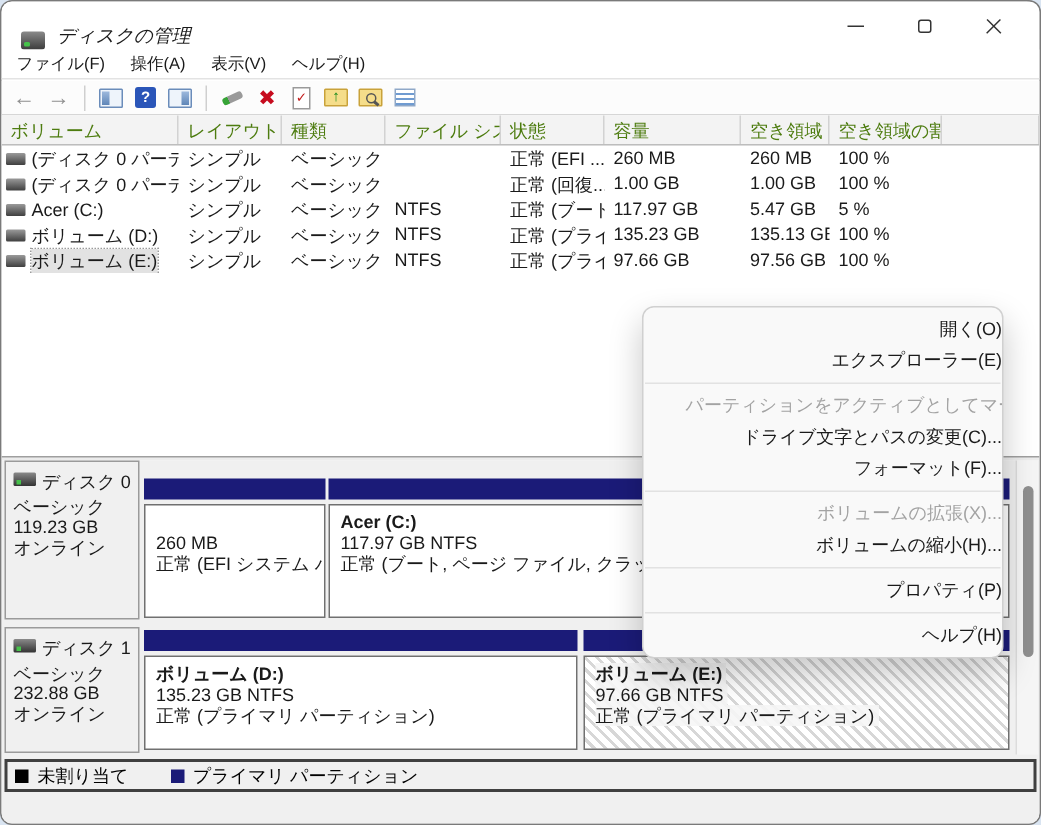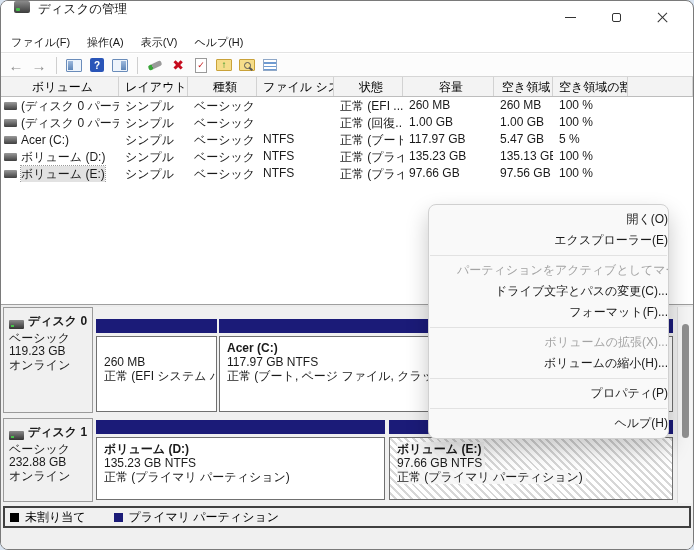--- a/index.html
+++ b/index.html
@@ -2,21 +2,21 @@
 <html><head>
 <meta charset="utf-8">
 <style>
   * { margin:0; padding:0; box-sizing:border-box; font-family:"Liberation Sans","DejaVu Sans",sans-serif; }
   html,body { width:694px; height:550px; background:#d9e4f1; }
   #window { position:relative; width:694px; height:550px; background:#ffffff;
             border:1px solid #7a7a7a; border-radius:8px; overflow:hidden; }
 
   
   .titlebar { position:absolute; top:0; left:0; right:8px; height:32px; background:#ffffff;
-              display:flex; align-items:flex-start; }
+              display:flex; align-items:flex-end;font-style:italic; }
   .app-icon { width:16px; height:12px; margin-left:13px; position:relative;
               background:linear-gradient(#8a8a8a,#3c3c3c); border-radius:2px; }
   .app-icon i { position:absolute; left:2px; bottom:2px; width:4px; height:3px; background:#46c24a; border-radius:1px; }
   .title-text { margin-left:8px; font-size:12.5px; color:#1a1a1a; }
   .winbtns { margin-left:auto; display:flex; height:32px; }
   .wb { width:46px; height:32px; display:flex; align-items:center; justify-content:center; color:#333; }
   .min-glyph { width:11px; border-top:1.5px solid #333; display:block; }
   .max-glyph { width:9px; height:9px; border:1.2px solid #333; border-radius:2px; display:block; }
   .close-glyph { width:11px; height:11px; position:relative; display:block; }
   .close-glyph:before, .close-glyph:after { content:""; position:absolute; left:-1px; top:5px; width:13px; height:1.4px; background:#333; }
@@ -47,35 +47,35 @@
   .up-arrow { color:#1d8c1d; font-size:10px; font-weight:bold; line-height:1; }
   .ic-mag { width:7px; height:7px; border:1.5px solid #555; border-radius:50%; position:relative; }
   .ic-mag:after { content:""; position:absolute; right:-3px; bottom:-2px; width:4px; height:1.5px; background:#555; transform:rotate(40deg); }
   .ic-details { width:14px; height:12px; border:1px solid #8fa8c8; background:
        repeating-linear-gradient(#fff 0 2px,#6f9bd1 2px 3.5px); }
 
   
   .listpane { position:absolute; top:76px; left:0; right:0; height:227px; background:#fff; }
   .lgrid { display:grid; grid-template-columns:118px 69px 69px 77px 69px 91px 59px 75px 1fr; }
   .lhead { height:20px; background:#f3f3f3; border-bottom:1px solid #bdbdbd; }
-  .hc { font-size:12px; color:#000000; padding:2px 0 0 6px; border-right:1px solid #d2d2d2; overflow:hidden; white-space:nowrap;text-align:center; }
+  .hc { font-size:12px; color:#4d7c0f; padding:2px 0 0 6px; border-right:1px solid #d2d2d2; overflow:hidden; white-space:nowrap; }
   .lrow { height:17px; }
   .c { font-size:12px; color:#1a1a1a; padding:1px 0 0 6px; white-space:nowrap; overflow:hidden; }
   .c0 { display:flex; align-items:center; gap:4px; padding-left:3px; }
   .vol-ic { width:13px; height:8px; background:linear-gradient(#9a9a9a,#3f3f3f); border-radius:1px; flex:none; }
   .sel-hl { background:#e2e2e2; outline:1px dotted #9a9a9a; }
 
   
   .splitter { position:absolute; top:303px; left:0; right:0; height:3px; background:#ececec; border-top:1px solid #9f9f9f; }
 
   
   .bottompane { position:absolute; top:306px; left:0; right:0; bottom:0; background:#f0f0f0; }
   .disklabel { position:absolute; left:2px; width:90px; background:#f0f0f0; border:1px solid #9a9a9a;
                padding:7px 0 0 5px; font-size:12px; color:#1a1a1a; line-height:13.5px; }
-  .dname { font-weight:bold; display:flex; align-items:flex-end; gap:4px; margin-bottom:3px; }
+  .dname { font-weight:normal; display:flex; align-items:flex-start; gap:4px; margin-bottom:3px; }
   .drive-ic { width:15px; height:9px; background:linear-gradient(#8a8a8a,#333); border-radius:1px; position:relative; flex:none; }
   .drive-ic i { position:absolute; left:2px; bottom:1.5px; width:3px; height:2.5px; background:#46c24a; }
   .pbar { position:absolute; height:14px; background:#1b1b78; }
   .pbox { position:absolute; background:#ffffff; border:1px solid #707070; padding:4px 0 0 7px;
           font-size:12px; color:#1a1a1a; line-height:14px; overflow:hidden; white-space:nowrap; }
   .pbox .ptitle { font-weight:bold; min-height:14px; }
   .pbox.hatched { background:repeating-linear-gradient(45deg,#ffffff 0 3.5px,#d7d7d7 3.5px 5.5px); }
   .pbox.hatched span { background:rgba(246,246,246,.9); display:inline-block; padding-right:3px; }
 
   

